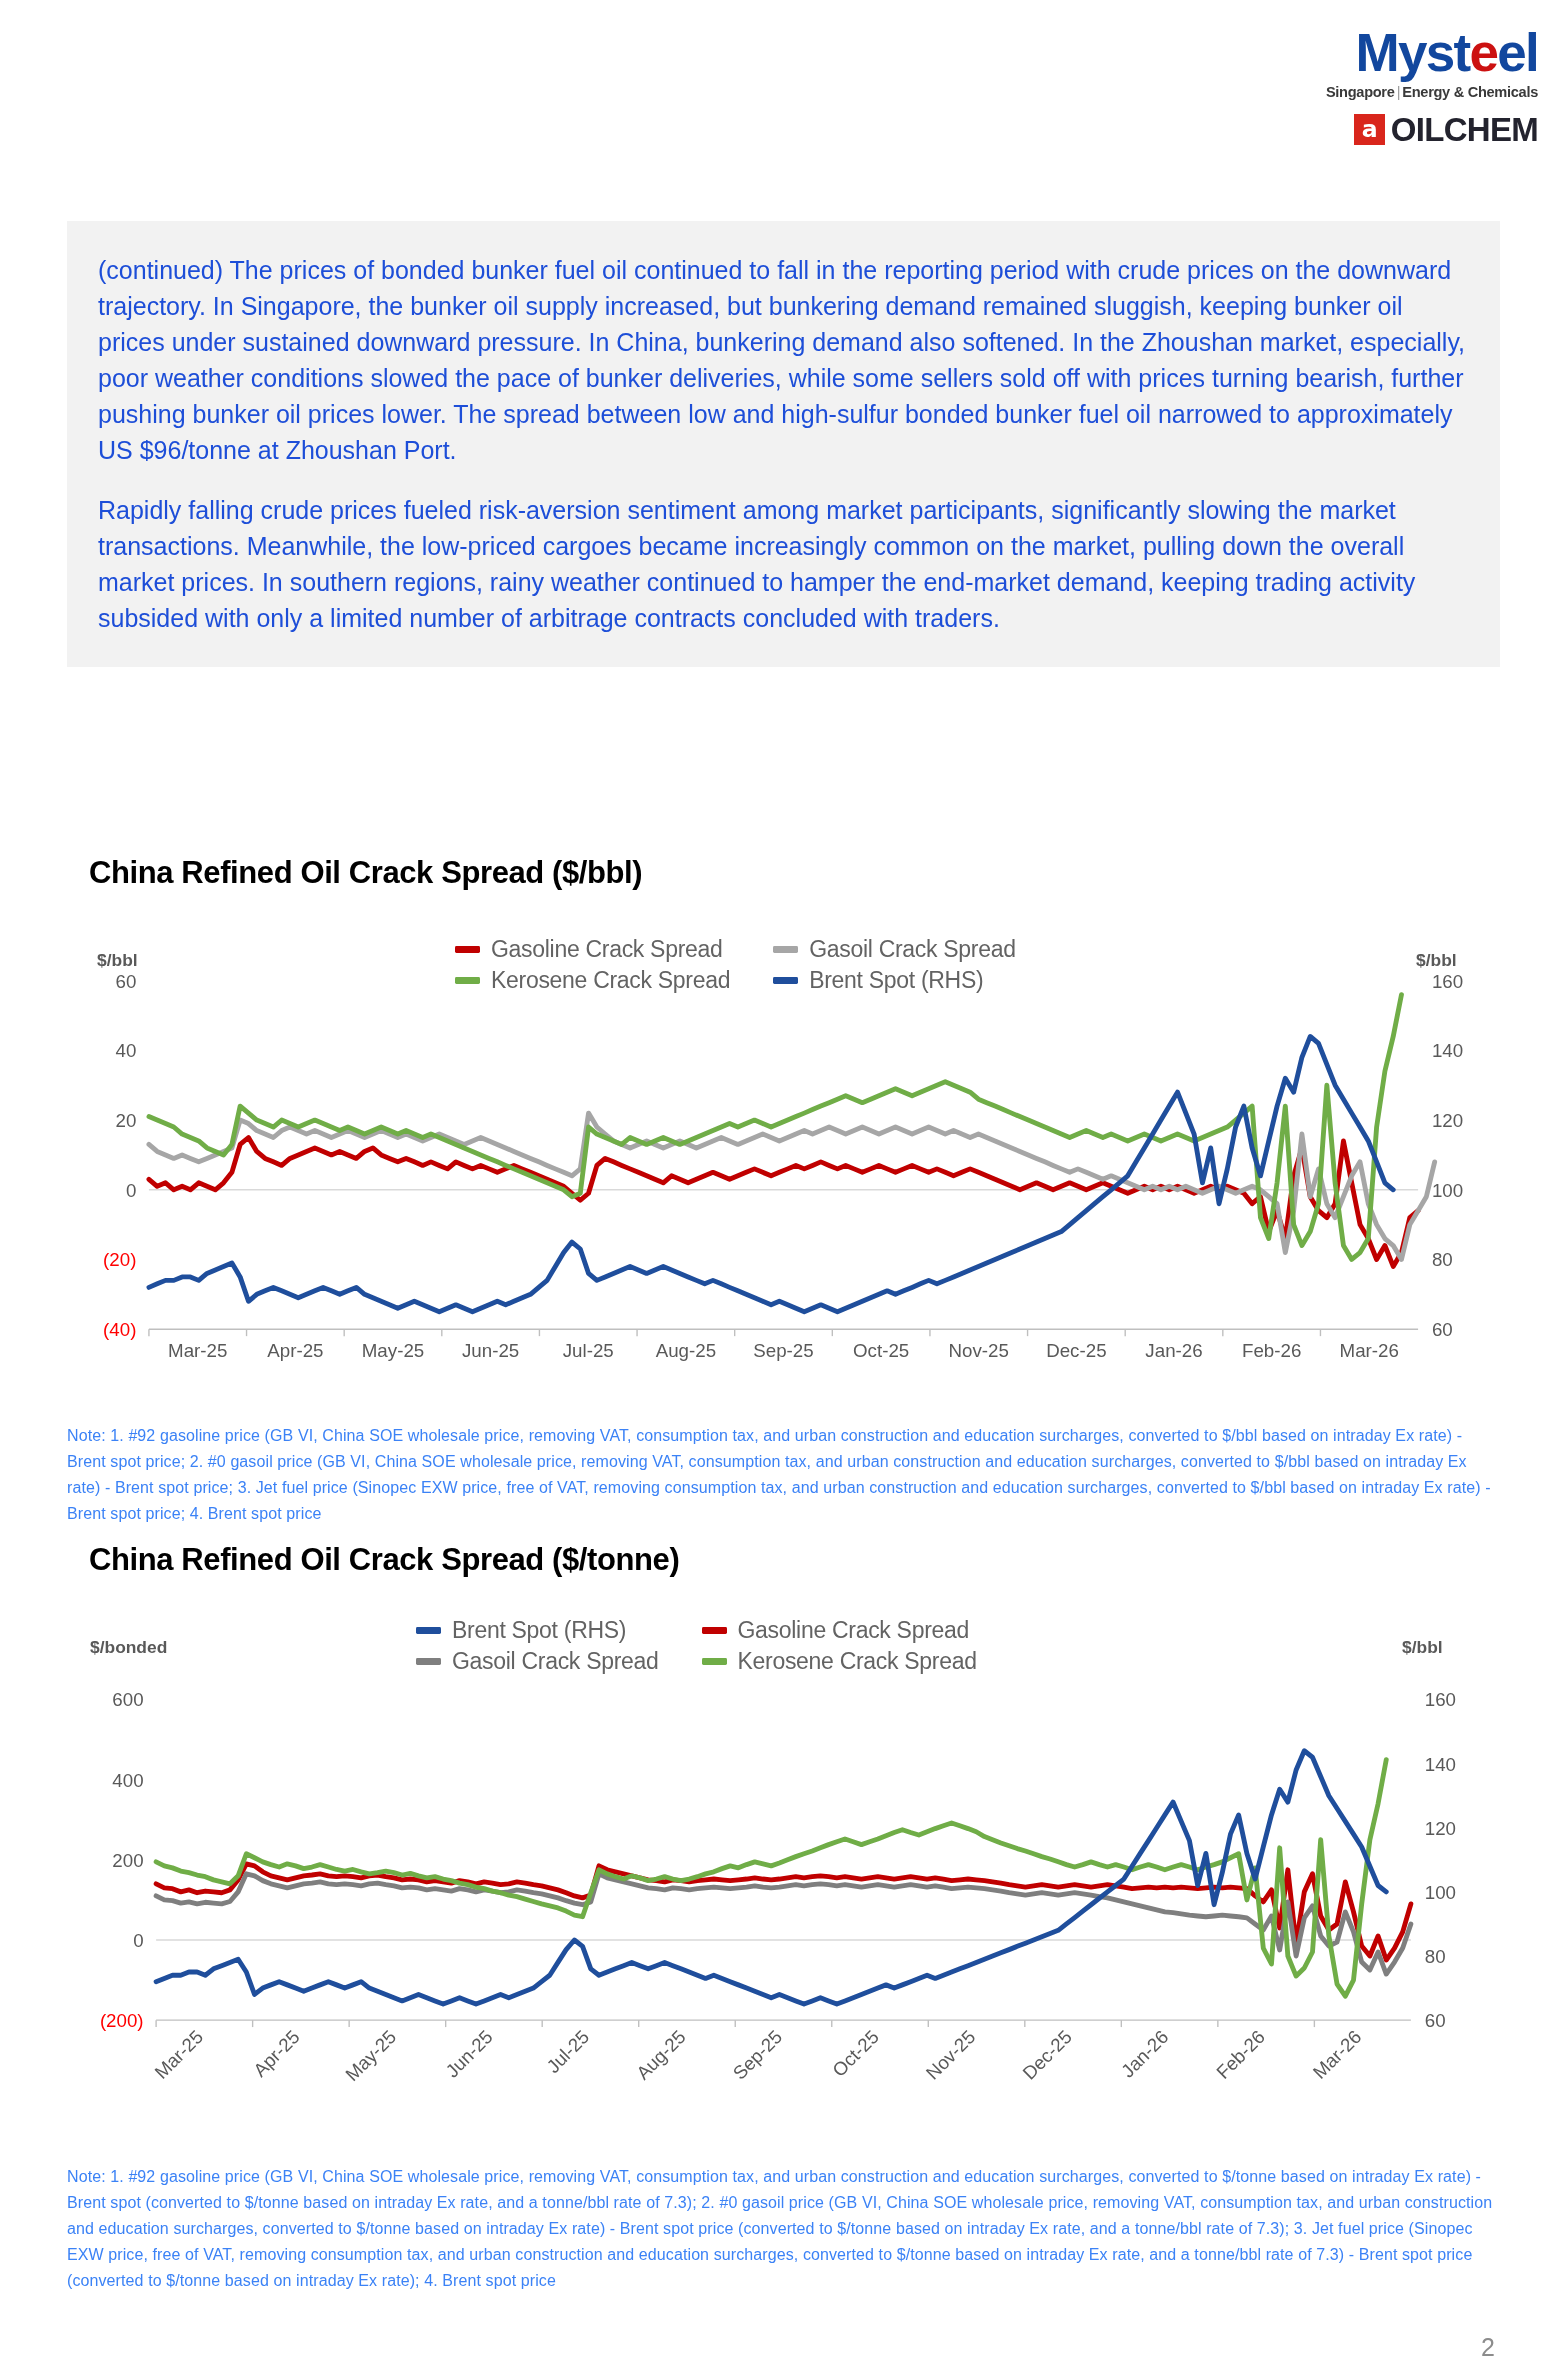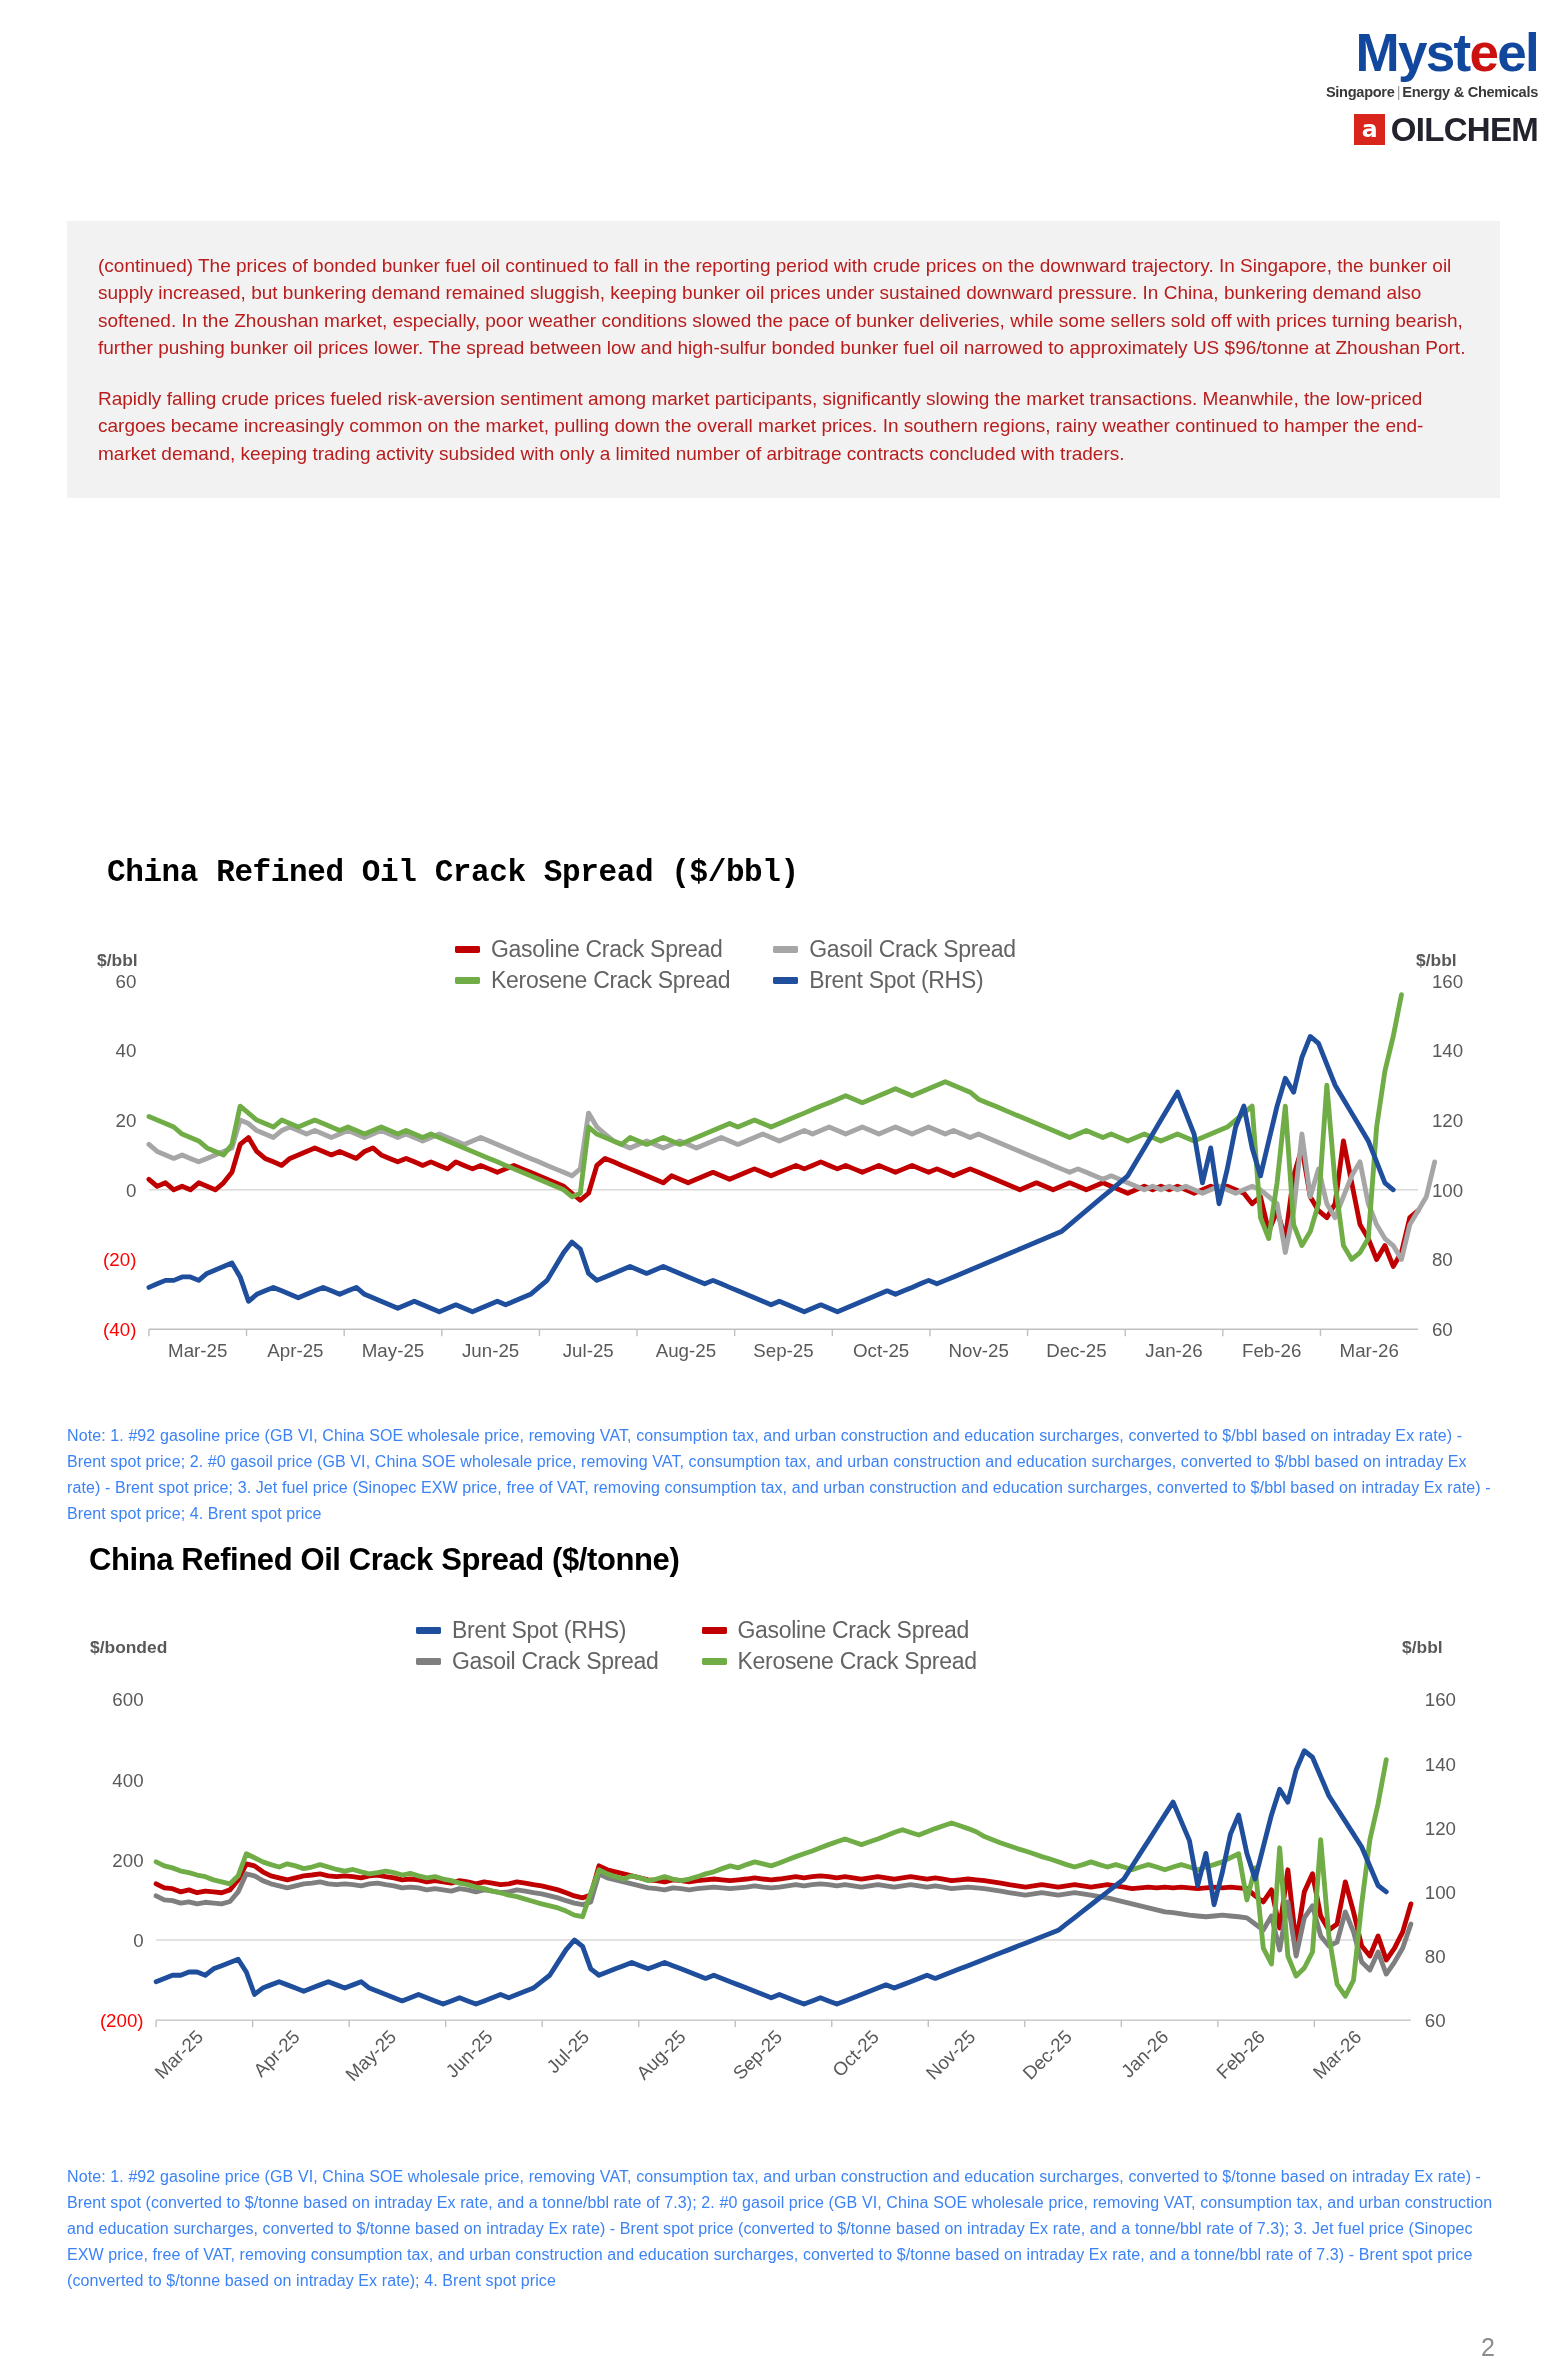--- a/index.html
+++ b/index.html
@@ -76,23 +76,23 @@
   .commentary {
     position: absolute;
     left: 67px;
     top: 221px;
     width: 1433px;
     background: #F2F2F2;
     padding: 31px 32px 31px 31px;
   }
   .commentary p {
     margin: 0;
-    font-size: 19px;
+    font-size: 25px;
     line-height: 1.44;
-    color: #b91c1c;
+    color: #1d4ed8;
     font-family: "Liberation Sans", sans-serif;
   }
   .commentary p + p { margin-top: 23.6px; }
 
   
   .chart-title {
     position: absolute;
     font-size: 31px;
     font-weight: bold;
     color: #000000;
@@ -166,21 +166,21 @@
       <div class="oilchem-text">OILCHEM</div>
     </div>
   </div>
 </div>
 
 <div class="commentary">
   <p>(continued) The prices of bonded bunker fuel oil continued to fall in the reporting period with crude prices on the downward trajectory. In Singapore, the bunker oil supply increased, but bunkering demand remained sluggish, keeping bunker oil prices under sustained downward pressure. In China, bunkering demand also softened. In the Zhoushan market, especially, poor weather conditions slowed the pace of bunker deliveries, while some sellers sold off with prices turning bearish, further pushing bunker oil prices lower. The spread between low and high-sulfur bonded bunker fuel oil narrowed to approximately US $96/tonne at Zhoushan Port.</p>
   <p>Rapidly falling crude prices fueled risk-aversion sentiment among market participants, significantly slowing the market transactions. Meanwhile, the low-priced cargoes became increasingly common on the market, pulling down the overall market prices. In southern regions, rainy weather continued to hamper the end-market demand, keeping trading activity subsided with only a limited number of arbitrage contracts concluded with traders.</p>
 </div>
 
-<div class="chart-title" style="left:107px; top:855px;font-family:Liberation Mono, monospace;">China Refined Oil Crack Spread ($/bbl)</div>
+<div class="chart-title" style="left:89px; top:855px;">China Refined Oil Crack Spread ($/bbl)</div>
 
 <div class="axis-unit" style="left:97px; top:950px;">$/bbl</div>
 <div class="axis-unit" style="left:1416px; top:950px;">$/bbl</div>
 
 <div class="legend" style="left:455px; top:936px; grid-template-columns:auto auto;">
   <div class="legend-item">
     <span class="legend-swatch" style="background:#C00000;"></span>
     <span class="legend-label">Gasoline Crack Spread</span>
   </div>
   <div class="legend-item">

